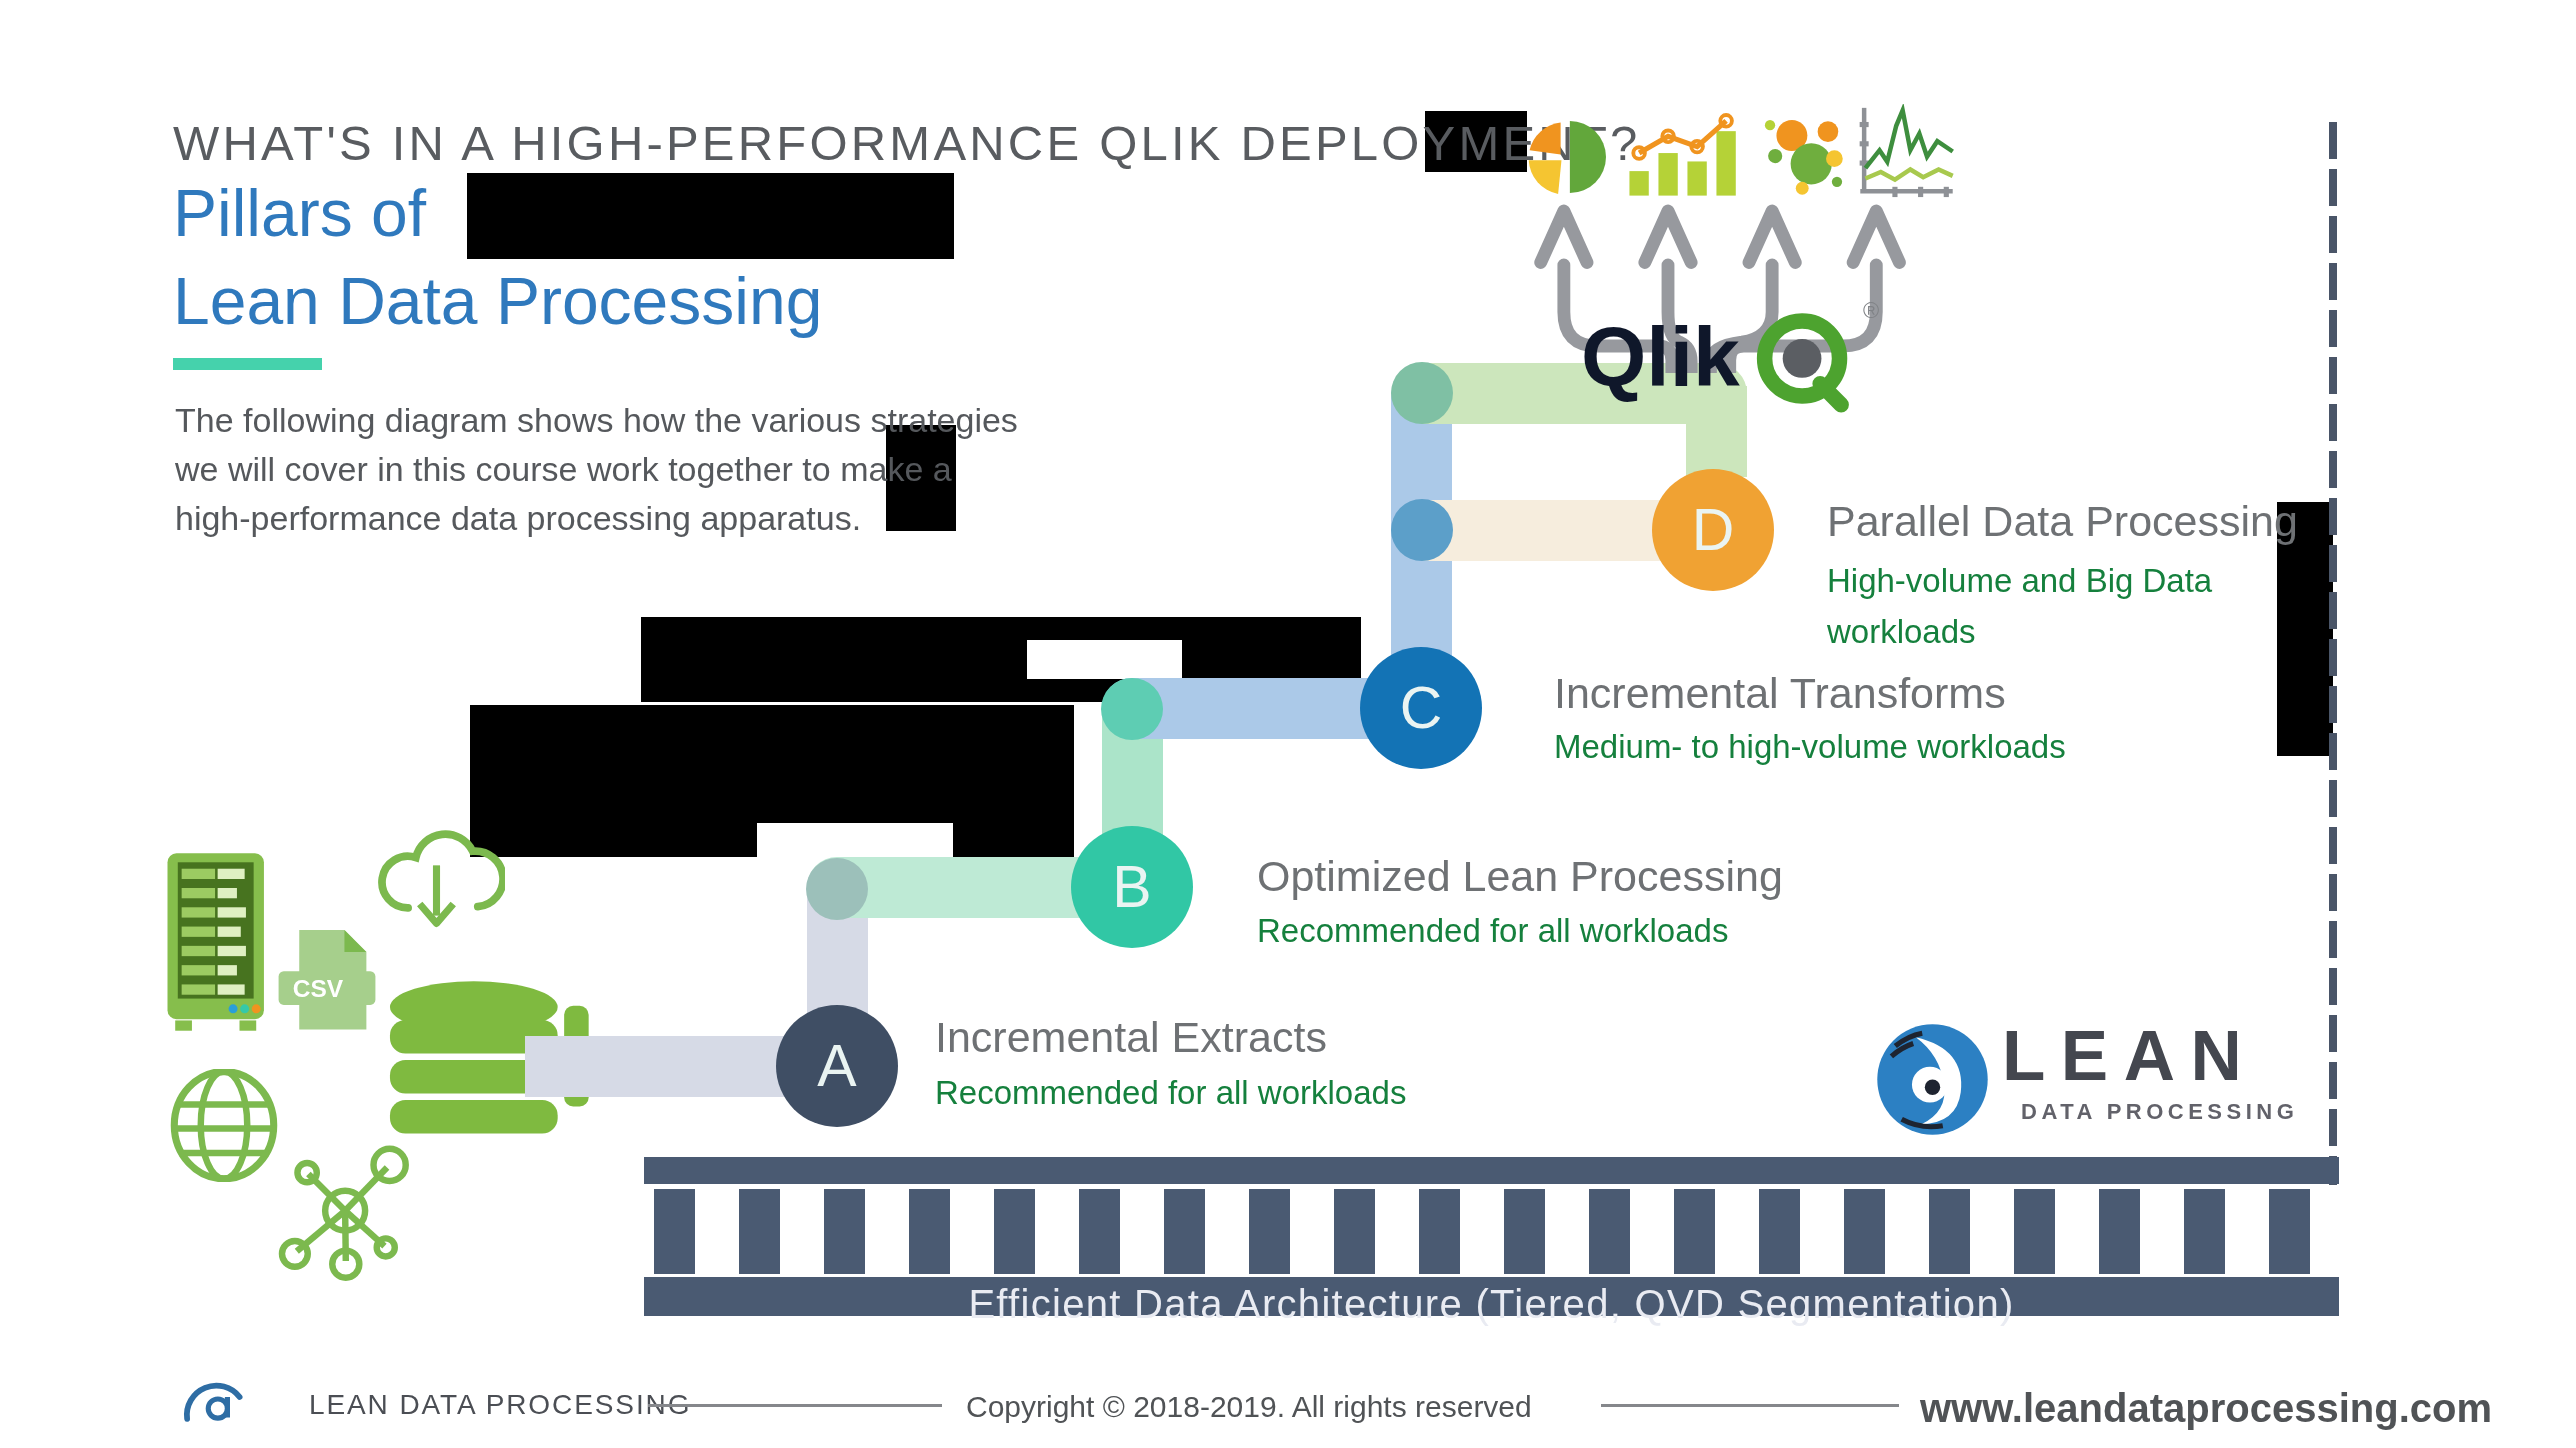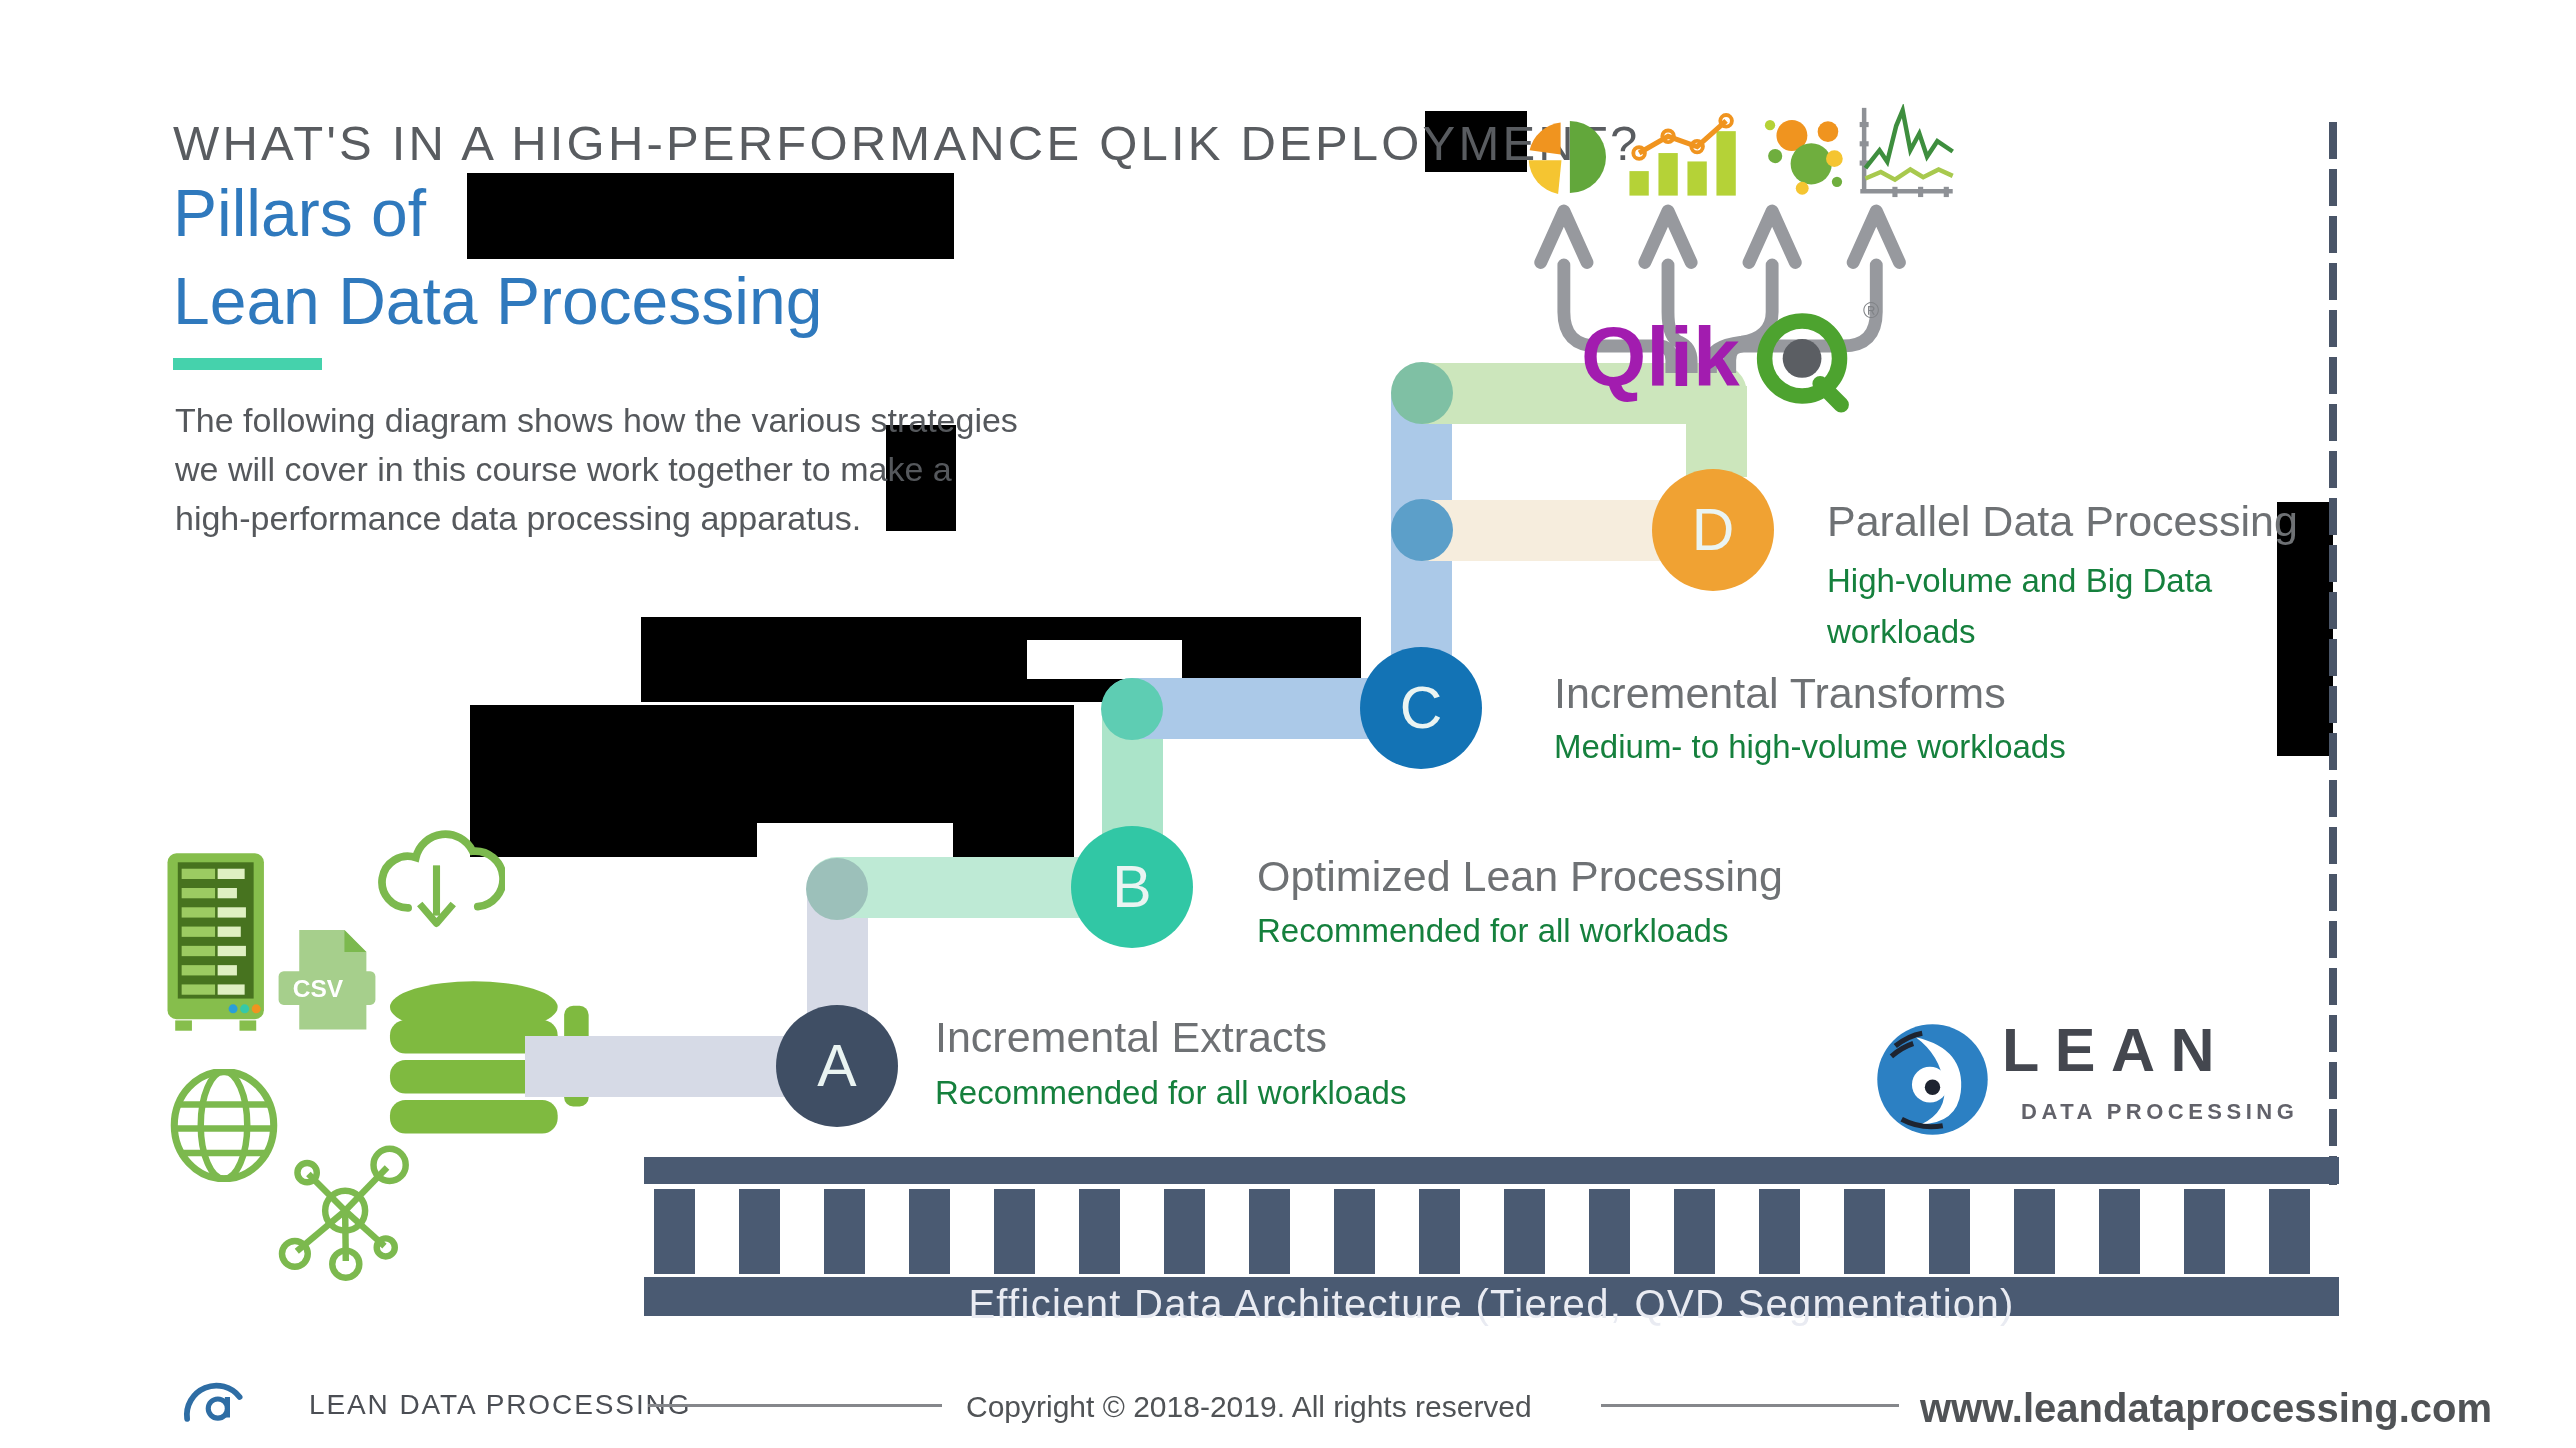--- a/index.html
+++ b/index.html
@@ -13,22 +13,22 @@
   .black{background:#000;}
   .white{background:#fff;}
   .pipe{position:absolute;}
   .dot{position:absolute;border-radius:50%;}
   .node{position:absolute;border-radius:50%;color:#EAF4F2;text-align:center;}
   .node span{font-size:59px;font-weight:300;}
   .stitle{font-size:43px;color:#6E7174;font-weight:400;}
   .ssub{font-size:33px;color:#15803d;font-weight:400;}
   .barlabel{font-size:40px;color:#E9EBF2;font-weight:300;letter-spacing:1.3px;}
   .footer-text{font-size:30px;color:#505356;}
-  .qlik{font-size:84px;font-weight:700;color:#a21caf;}
-  .lean-name{font-size:61px;font-weight:700;color:#44474F;letter-spacing:15.5px;}
+  .qlik{font-size:84px;font-weight:700;color:#0f172a;}
+  .lean-name{font-size:71px;font-weight:700;color:#44474F;letter-spacing:15.5px;}
   .lean-sub{font-size:22px;font-weight:700;color:#62626A;letter-spacing:4.5px;}
   .fline{position:absolute;height:2.6px;background:#85878B;}
 </style>
 </head>
 <body>
 
 <div class="abs black" style="left:1425px;top:111px;width:102px;height:61px;"></div>
 <div class="abs black" style="left:467px;top:173px;width:487px;height:86px;"></div>
 <div class="abs black" style="left:886px;top:425px;width:70px;height:106px;"></div>
 <div class="abs black" style="left:641px;top:617px;width:720px;height:85px;"></div>

